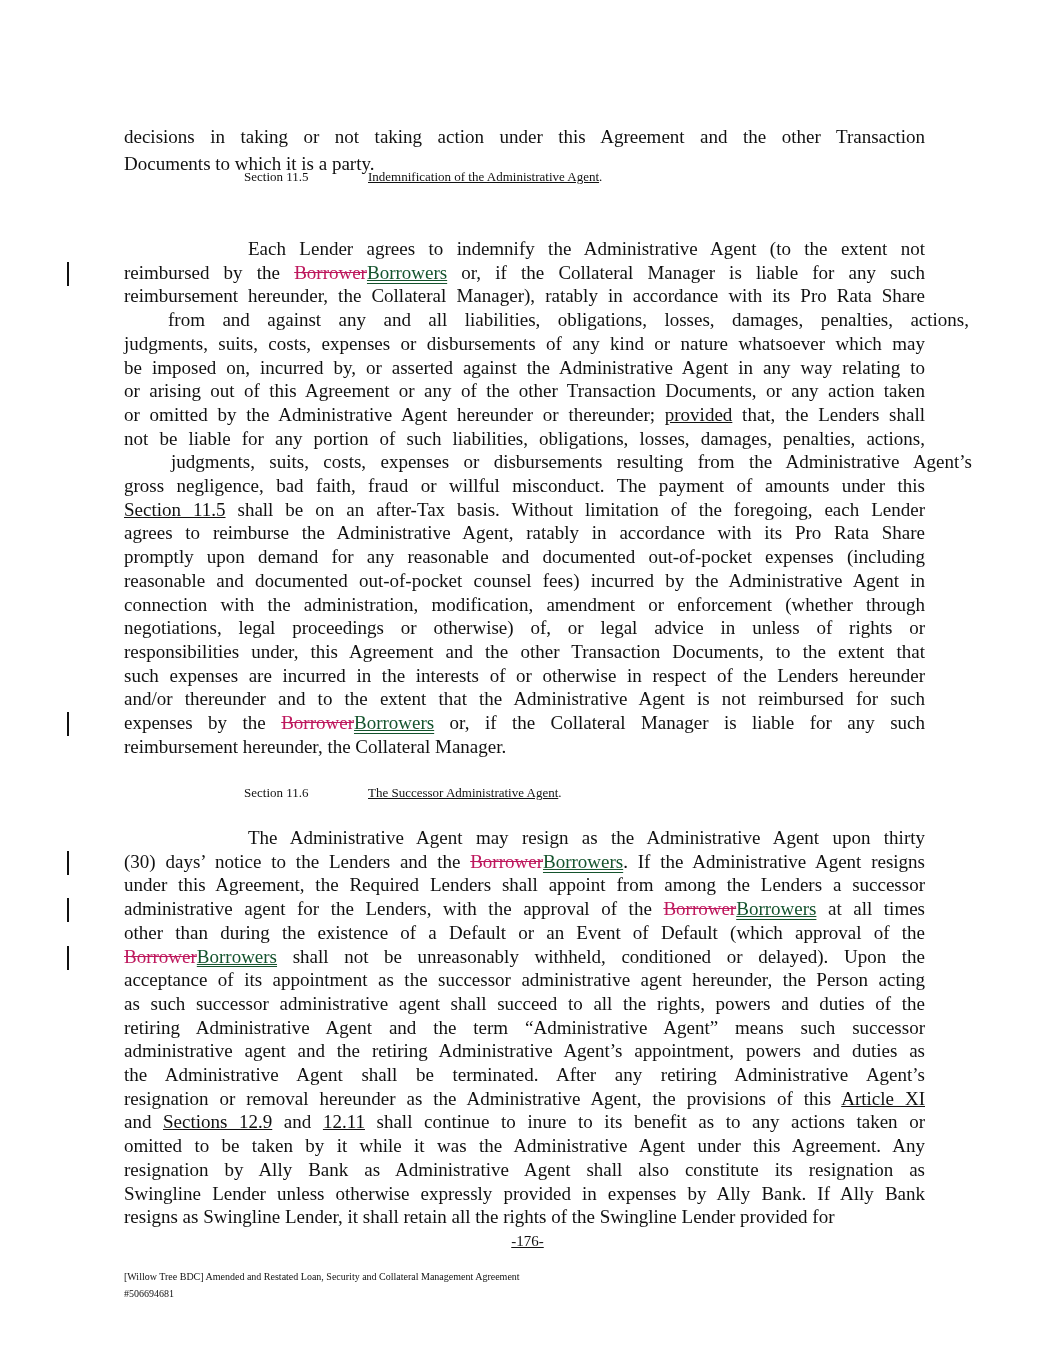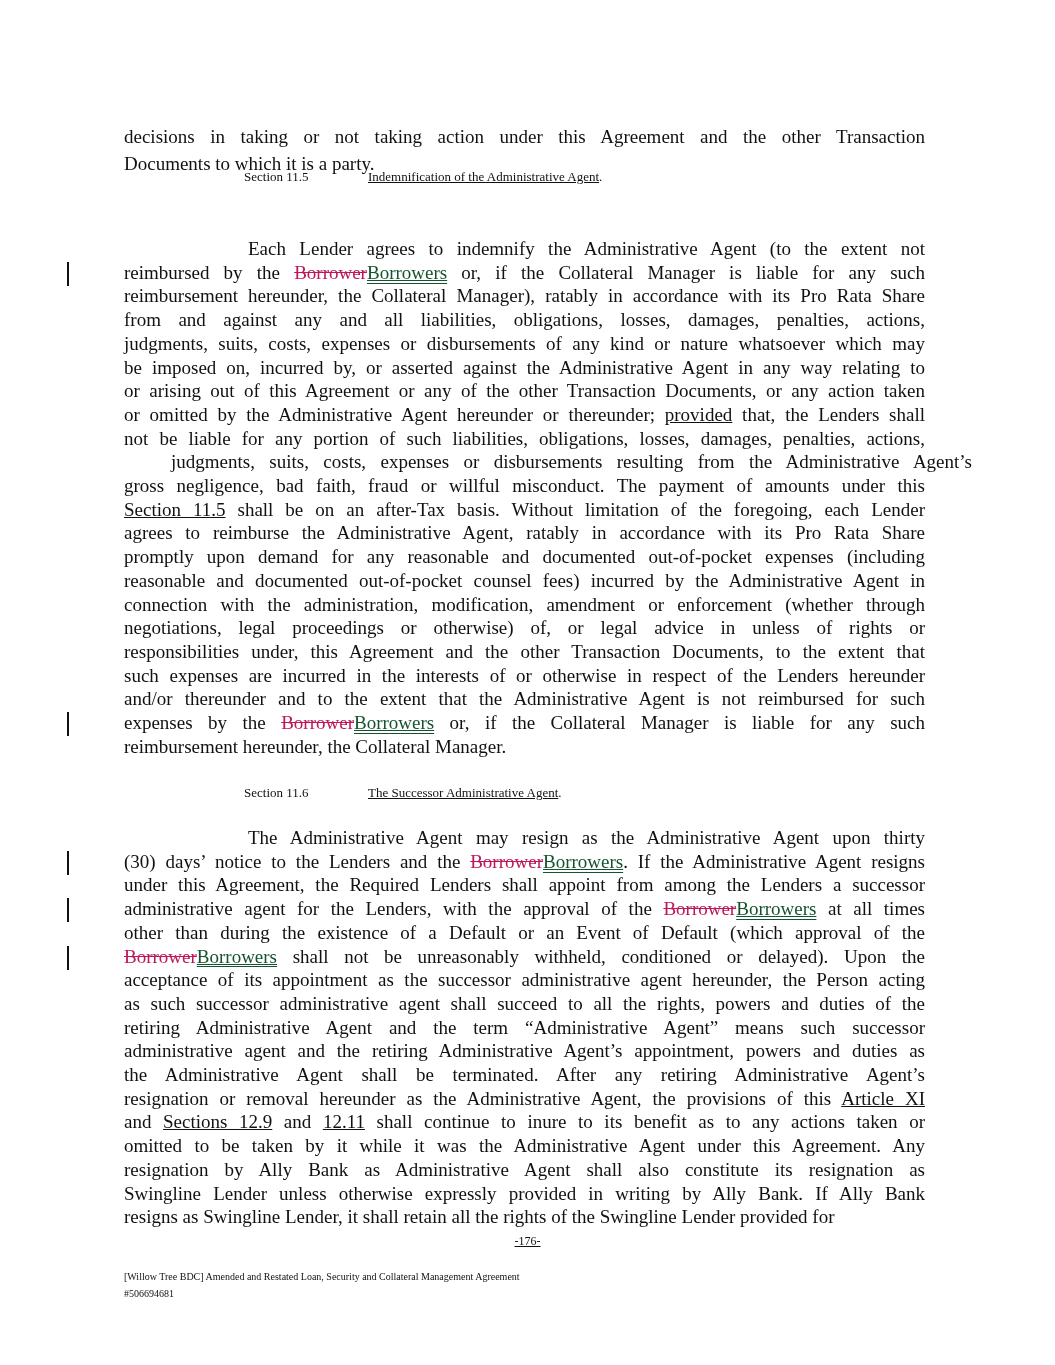--- a/index.html
+++ b/index.html
@@ -10,35 +10,35 @@
           height: 24px; white-space: nowrap; text-align: justify; text-align-last: justify; }
   .line.last { text-align-last: left; }
   .line.indent { left: 248px; width: 677px; }
   .heading { position: absolute; left: 244px; font-size: 13px; line-height: 24px; white-space: nowrap; }
   .heading .num { display: inline-block; width: 124px; }
   .u { text-decoration: underline; }
   .del { color: #be185d; text-decoration: line-through; }
   .ins { color: #14532d; text-decoration: underline double; }
   .bar { position: absolute; left: 67px; width: 2px; height: 24px; background: #111; }
   .pagenum { position: absolute; left: 0; width: 1055px; text-align: center; top: 1231px;
-             font-size: 12px; line-height: 20px; text-decoration: underline; }
+             font-size: 15px; line-height: 20px; text-decoration: underline; }
   .footer { position: absolute; left: 124px; font-size: 10px; line-height: 17px; }
 </style>
 </head>
 <body>
 
 <div class="page" id="page">
     <div class="line" style="top: 125px;">decisions in taking or not taking action under this Agreement and the other Transaction</div>
     <div class="line last" style="top: 152px;">Documents to which it is a party.</div>
     <div class="heading" style="top: 165px;"><span class="num">Section 11.5</span><span class="u">Indemnification of the Administrative Agent</span>.</div>
     <div class="line indent" style="top: 237px;">Each Lender agrees to indemnify the Administrative Agent (to the extent not</div>
     <div class="line" style="top: 260.7px;">reimbursed by the <span class="del">Borrower</span><span class="ins">Borrowers</span> or, if the Collateral Manager is liable for any such</div>
     <div class="bar" style="top: 261.7px;"></div>
     <div class="line" style="top: 284.4px;">reimbursement hereunder, the Collateral Manager), ratably in accordance with its Pro Rata Share</div>
-    <div class="line" style="top: 308.1px;">from and against any and all liabilities, obligations, losses, damages, penalties, actions,</div>
+    <div class="line" style="top: 308.1px; margin-left: 44px;">from and against any and all liabilities, obligations, losses, damages, penalties, actions,</div>
     <div class="line" style="top: 331.8px;">judgments, suits, costs, expenses or disbursements of any kind or nature whatsoever which may</div>
     <div class="line" style="top: 355.5px;">be imposed on, incurred by, or asserted against the Administrative Agent in any way relating to</div>
     <div class="line" style="top: 379.2px;">or arising out of this Agreement or any of the other Transaction Documents, or any action taken</div>
     <div class="line" style="top: 402.9px;">or omitted by the Administrative Agent hereunder or thereunder; <span class="u">provided</span> that, the Lenders shall</div>
     <div class="line" style="top: 426.6px;">not be liable for any portion of such liabilities, obligations, losses, damages, penalties, actions,</div>
     <div class="line" style="top: 450.3px; margin-left: 47px;">judgments, suits, costs, expenses or disbursements resulting from the Administrative Agent’s</div>
     <div class="line" style="top: 474px;">gross negligence, bad faith, fraud or willful misconduct. The payment of amounts under this</div>
     <div class="line" style="top: 497.7px;"><span class="u">Section 11.5</span> shall be on an after-Tax basis. Without limitation of the foregoing, each Lender</div>
     <div class="line" style="top: 521.4px;">agrees to reimburse the Administrative Agent, ratably in accordance with its Pro Rata Share</div>
     <div class="line" style="top: 545.1px;">promptly upon demand for any reasonable and documented out-of-pocket expenses (including</div>
@@ -63,18 +63,18 @@
     <div class="bar" style="top: 945.5px;"></div>
     <div class="line" style="top: 968.2px;">acceptance of its appointment as the successor administrative agent hereunder, the Person acting</div>
     <div class="line" style="top: 991.9px;">as such successor administrative agent shall succeed to all the rights, powers and duties of the</div>
     <div class="line" style="top: 1015.6px;">retiring Administrative Agent and the term “Administrative Agent” means such successor</div>
     <div class="line" style="top: 1039.3px;">administrative agent and the retiring Administrative Agent’s appointment, powers and duties as</div>
     <div class="line" style="top: 1063px;">the Administrative Agent shall be terminated. After any retiring Administrative Agent’s</div>
     <div class="line" style="top: 1086.7px;">resignation or removal hereunder as the Administrative Agent, the provisions of this <span class="u">Article XI</span></div>
     <div class="line" style="top: 1110.4px;">and <span class="u">Sections 12.9</span> and <span class="u">12.11</span> shall continue to inure to its benefit as to any actions taken or</div>
     <div class="line" style="top: 1134.1px;">omitted to be taken by it while it was the Administrative Agent under this Agreement.  Any</div>
     <div class="line" style="top: 1157.8px;">resignation by Ally Bank as Administrative Agent shall also constitute its resignation as</div>
-    <div class="line" style="top: 1181.5px;">Swingline Lender unless otherwise expressly provided in writing by Ally Bank.  If Ally Bank</div>
+    <div class="line" style="top: 1181.5px;">Swingline Lender unless otherwise expressly provided in expenses by Ally Bank.  If Ally Bank</div>
     <div class="line last" style="top: 1205.2px;">resigns as Swingline Lender, it shall retain all the rights of the Swingline Lender provided for</div>
     <div class="pagenum">-176-</div>
     <div class="footer" style="top: 1268px;">[Willow Tree BDC] Amended and Restated Loan, Security and Collateral Management Agreement</div>
     <div class="footer" style="top: 1285px;">#506694681</div>
   </div>
 
 </body></html>

